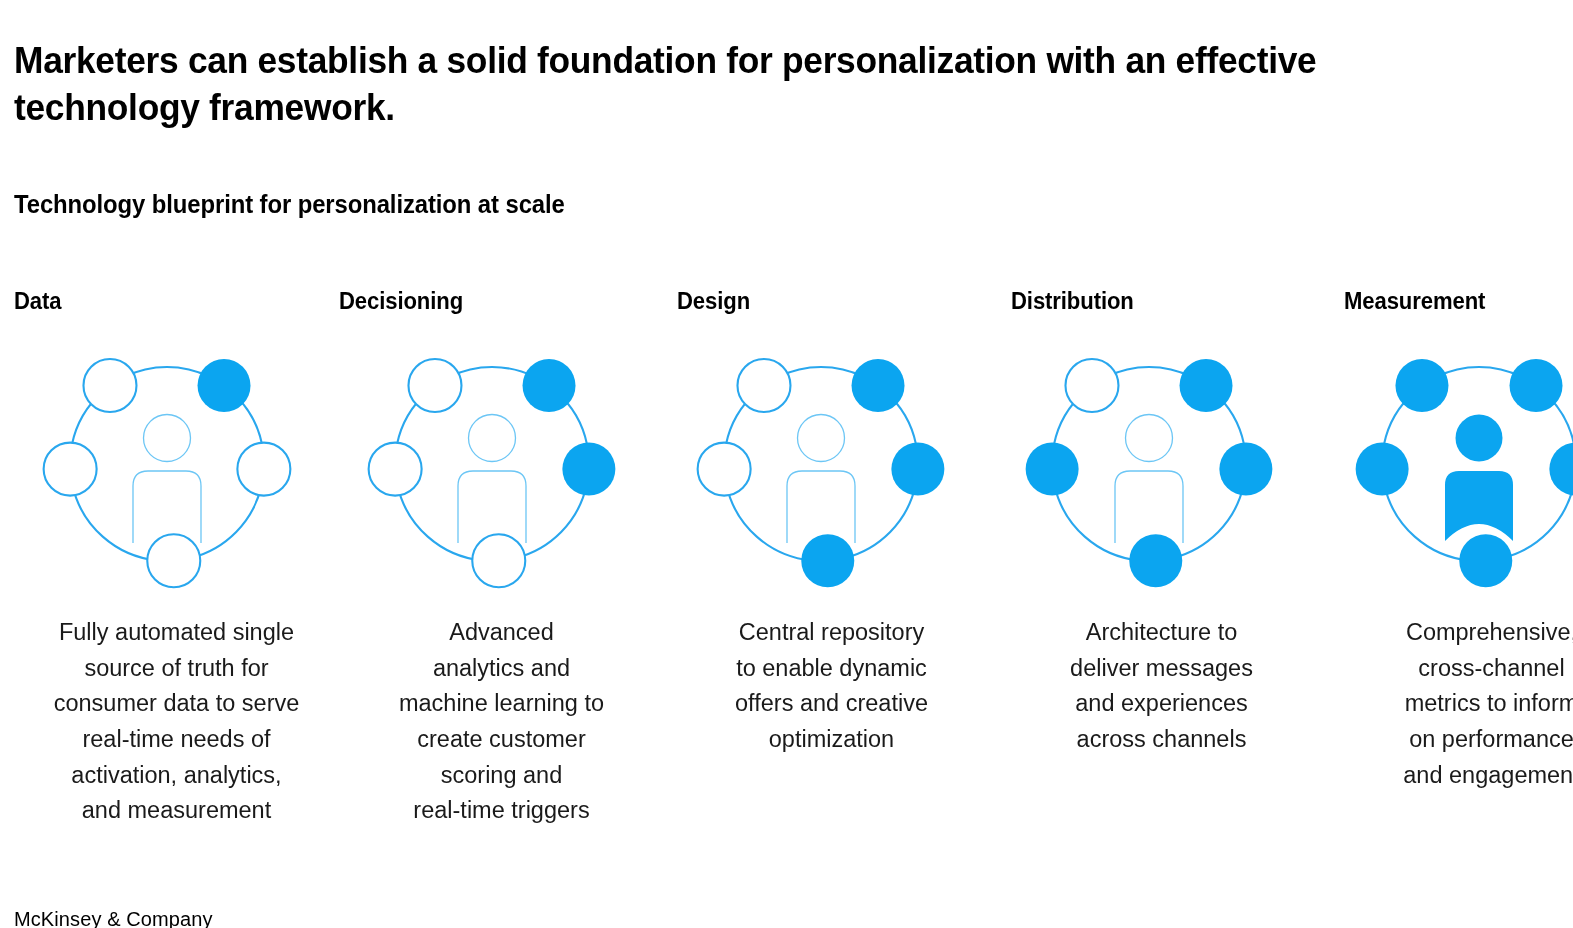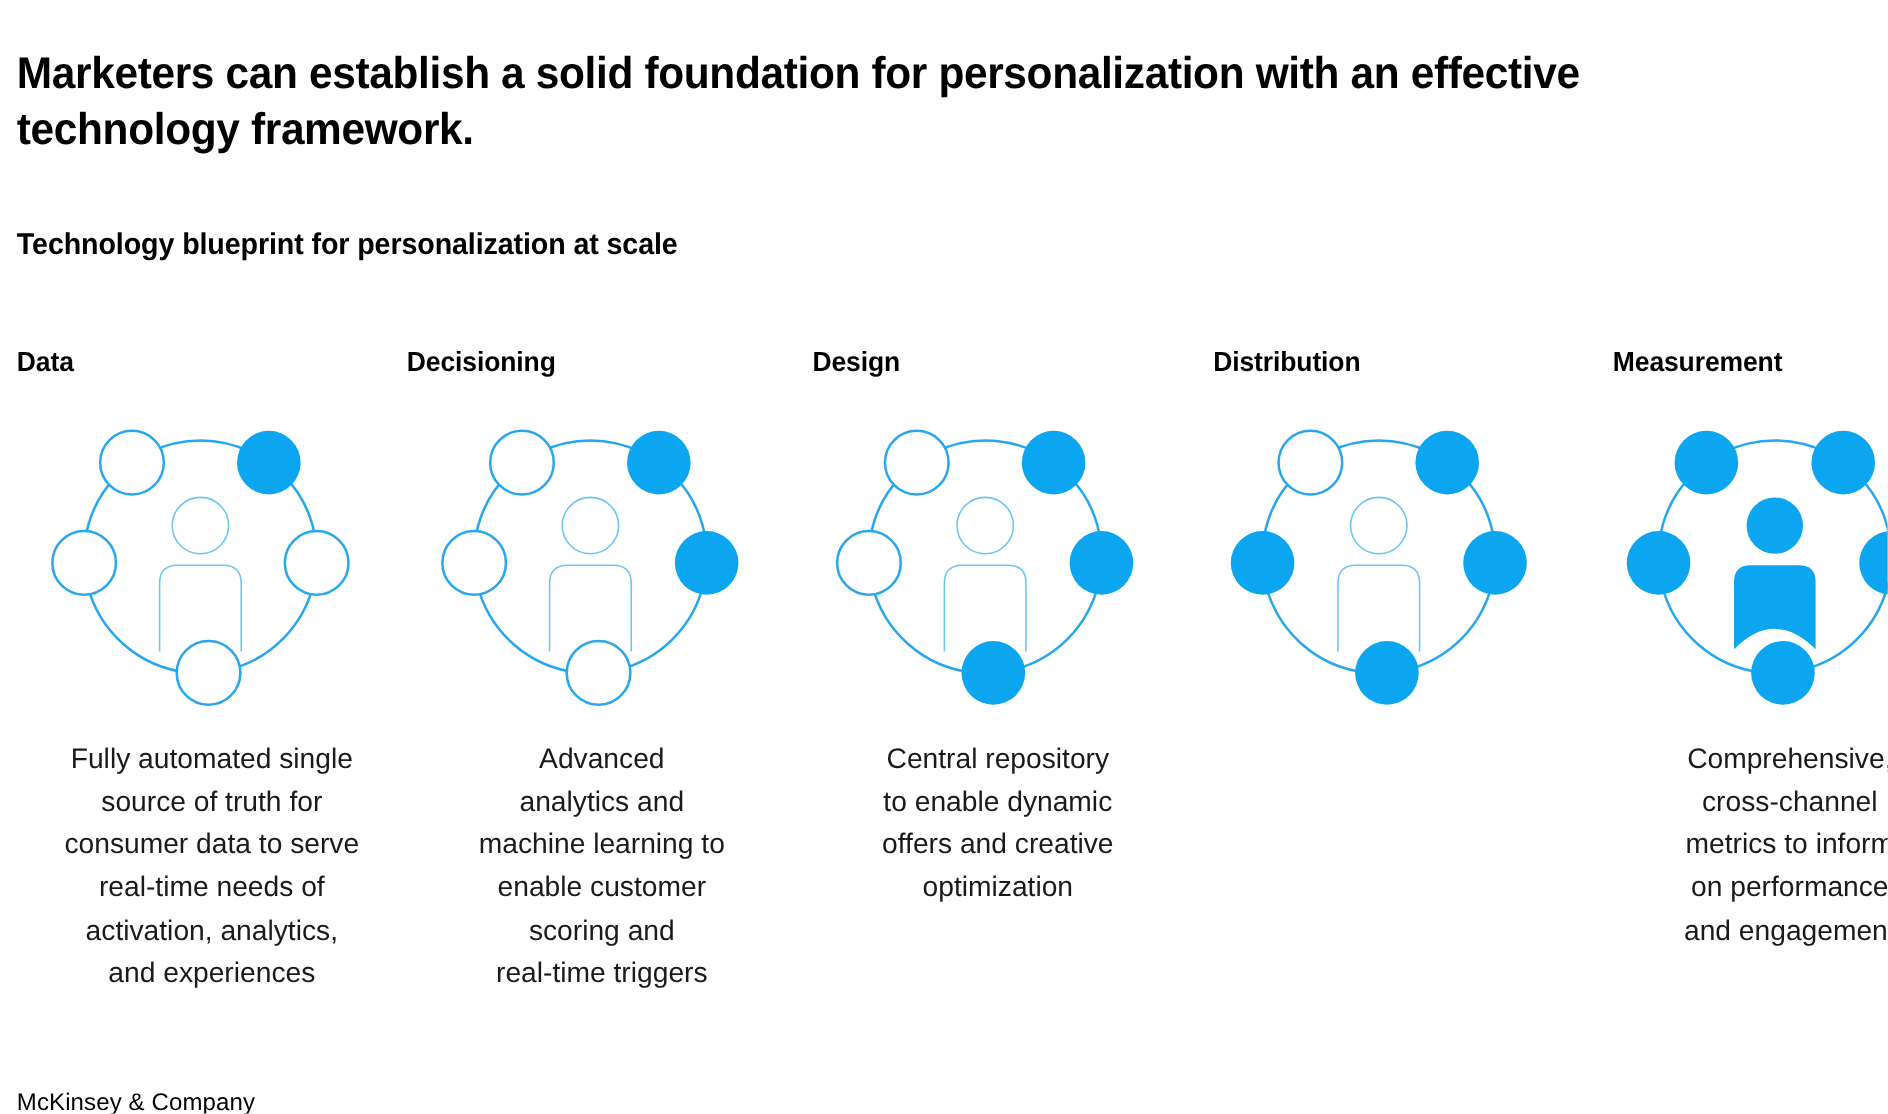--- a/index.html
+++ b/index.html
@@ -148,21 +148,21 @@
             <circle cx="35.13" cy="128.08" r="26.5" fill="#ffffff" stroke="#29A7EE" stroke-width="2.1"></circle>
             <circle cx="228.87" cy="128.08" r="26.5" fill="#ffffff" stroke="#29A7EE" stroke-width="2.1"></circle>
             <circle cx="138.77" cy="219.76" r="26.5" fill="#ffffff" stroke="#29A7EE" stroke-width="2.1"></circle>
           </svg>
         </div>
         <div class="col-caption">Fully automated single
 source of truth for
 consumer data to serve
 real-time needs of
 activation, analytics,
-and experiences</div>
+and measurement</div>
       </div>
       <div class="column c1">
         <div class="col-title">Decisioning</div>
         <div class="col-icon">
           <svg viewBox="0 0 265 250">
             <path d="M 89.52 35.80 A 97 97 0 0 1 174.48 35.80" fill="none" stroke="#29A7EE" stroke-width="2.1"></path>
             <path d="M 201.81 55.65 A 97 97 0 0 1 228.27 111.13" fill="none" stroke="#29A7EE" stroke-width="2.1"></path>
             <path d="M 226.50 144.86 A 97 97 0 0 1 155.51 217.11" fill="none" stroke="#29A7EE" stroke-width="2.1"></path>
             <path d="M 121.82 219.46 A 97 97 0 0 1 37.50 144.86" fill="none" stroke="#29A7EE" stroke-width="2.1"></path>
             <path d="M 35.73 111.13 A 97 97 0 0 1 62.19 55.65" fill="none" stroke="#29A7EE" stroke-width="2.1"></path>
@@ -171,21 +171,21 @@
             <circle cx="74.98" cy="44.53" r="26.5" fill="#ffffff" stroke="#29A7EE" stroke-width="2.1"></circle>
             <circle cx="189.02" cy="44.53" r="26.5" fill="#0BA5F0" stroke="none"></circle>
             <circle cx="35.13" cy="128.08" r="26.5" fill="#ffffff" stroke="#29A7EE" stroke-width="2.1"></circle>
             <circle cx="228.87" cy="128.08" r="26.5" fill="#0BA5F0" stroke="none"></circle>
             <circle cx="138.77" cy="219.76" r="26.5" fill="#ffffff" stroke="#29A7EE" stroke-width="2.1"></circle>
           </svg>
         </div>
         <div class="col-caption">Advanced
 analytics and
 machine learning to
-enable customer
+create customer
 scoring and
 real-time triggers</div>
       </div>
       <div class="column c2">
         <div class="col-title">Design</div>
         <div class="col-icon">
           <svg viewBox="0 0 265 250">
             <path d="M 89.52 35.80 A 97 97 0 0 1 174.48 35.80" fill="none" stroke="#29A7EE" stroke-width="2.1"></path>
             <path d="M 201.81 55.65 A 97 97 0 0 1 228.27 111.13" fill="none" stroke="#29A7EE" stroke-width="2.1"></path>
             <path d="M 226.50 144.86 A 97 97 0 0 1 155.51 217.11" fill="none" stroke="#29A7EE" stroke-width="2.1"></path>
@@ -216,20 +216,24 @@
             <path d="M 35.73 111.13 A 97 97 0 0 1 62.19 55.65" fill="none" stroke="#29A7EE" stroke-width="2.1"></path>
             <circle cx="132" cy="97" r="23.5" fill="none" stroke="#6CC6F5" stroke-width="1.3"></circle>
             <path d="M 98 202 L 98 145 Q 98 130 113 130 L 151 130 Q 166 130 166 145 L 166 202" fill="none" stroke="#6CC6F5" stroke-width="1.3"></path>
             <circle cx="74.98" cy="44.53" r="26.5" fill="#ffffff" stroke="#29A7EE" stroke-width="2.1"></circle>
             <circle cx="189.02" cy="44.53" r="26.5" fill="#0BA5F0" stroke="none"></circle>
             <circle cx="35.13" cy="128.08" r="26.5" fill="#0BA5F0" stroke="none"></circle>
             <circle cx="228.87" cy="128.08" r="26.5" fill="#0BA5F0" stroke="none"></circle>
             <circle cx="138.77" cy="219.76" r="26.5" fill="#0BA5F0" stroke="none"></circle>
           </svg>
         </div>
+        <div class="col-caption">Architecture to
+deliver messages
+and experiences
+across channels</div>
       </div>
       <div class="column c4">
         <div class="col-title">Measurement</div>
         <div class="col-icon">
           <svg viewBox="0 0 265 250">
             <path d="M 89.52 35.80 A 97 97 0 0 1 174.48 35.80" fill="none" stroke="#29A7EE" stroke-width="2.1"></path>
             <path d="M 201.81 55.65 A 97 97 0 0 1 228.27 111.13" fill="none" stroke="#29A7EE" stroke-width="2.1"></path>
             <path d="M 226.50 144.86 A 97 97 0 0 1 155.51 217.11" fill="none" stroke="#29A7EE" stroke-width="2.1"></path>
             <path d="M 121.82 219.46 A 97 97 0 0 1 37.50 144.86" fill="none" stroke="#29A7EE" stroke-width="2.1"></path>
             <path d="M 35.73 111.13 A 97 97 0 0 1 62.19 55.65" fill="none" stroke="#29A7EE" stroke-width="2.1"></path>

